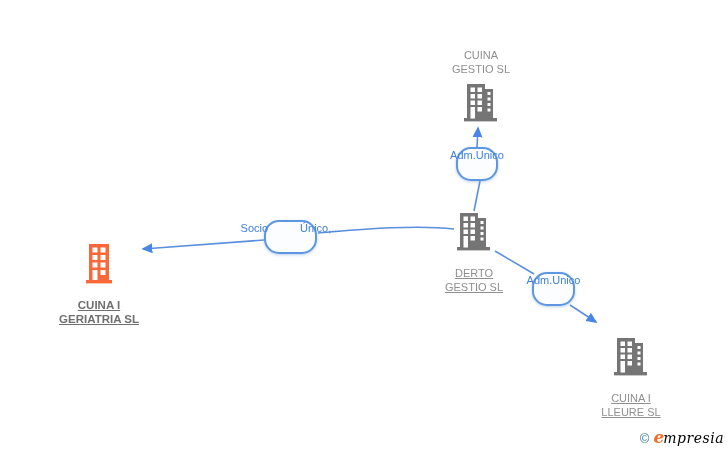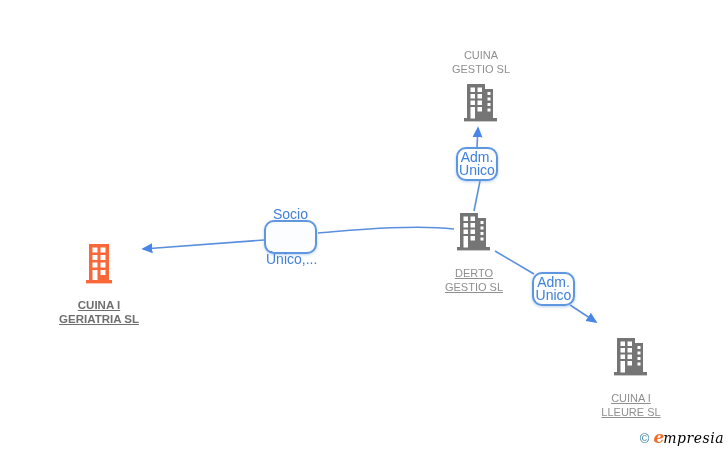--- a/index.html
+++ b/index.html
@@ -37,28 +37,28 @@
     color: #6f6f6f;
     font-weight: bold;
     font-size: 11.5px;
   }
   .label-above { margin-bottom: 7px; }
   .label-below { margin-top: 14px; text-decoration: underline; }
   .edge-label {
     position: absolute;
     box-sizing: border-box;
     border: 2px solid #5e97e0;
-    border-radius: 10px;
+    border-radius: 15px;
     background: #fbfdff;
     color: #4181d9;
-    font-size: 14px;
+    font-size: 11px;
     line-height: 13px;
     text-align: center;
     display: flex;
-    flex-direction: column;
+    flex-direction: row;
     justify-content: center;
     box-shadow: 0 1px 3px rgba(130,170,230,0.55);
     cursor: pointer;
   }
   .brand {
     position: absolute;
     right: 4px; bottom: 3px;
     display: flex;
     align-items: baseline;
     text-decoration: none;

